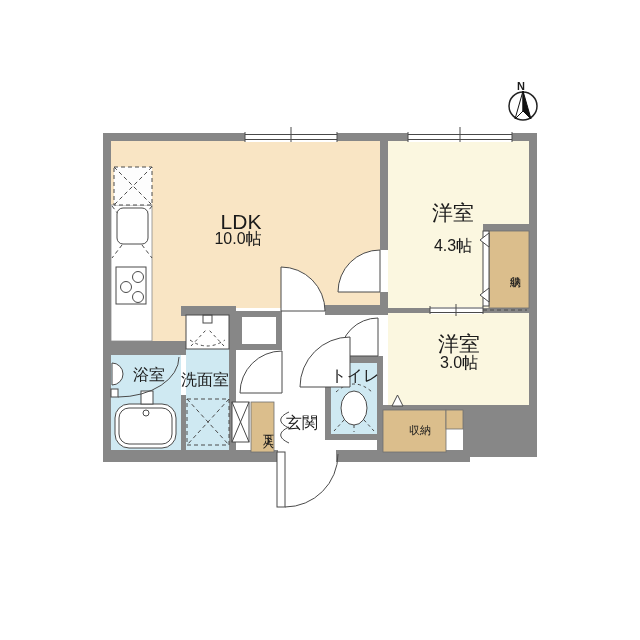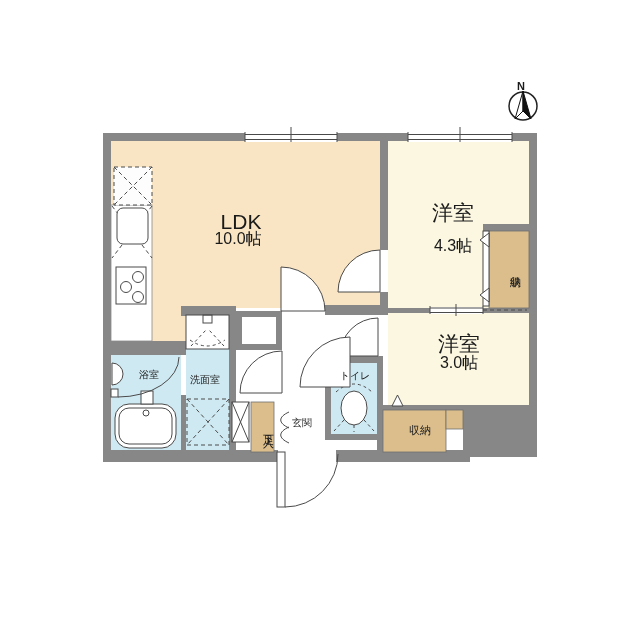--- a/index.html
+++ b/index.html
@@ -7,21 +7,21 @@
     position:relative; width:640px; height:640px; background:#ffffff;
     font-family:"Liberation Sans", sans-serif; overflow:hidden;
   }
   .plan-svg { position:absolute; left:0; top:0; }
   .label {
     position:absolute; transform:translate(-50%,-50%);
     color:#1a1a1a; white-space:nowrap; text-align:center; line-height:1;
   }
   .room-lg   { font-size:21px; }
   .room-area { font-size:16px; }
-  .room-sm   { font-size:10px; }
+  .room-sm   { font-size:16px; }
   .room-xs   { font-size:11px;padding-left:12px; }
   .v-label {
     writing-mode:vertical-rl; text-orientation:upright;
     letter-spacing:1px; line-height:1;
   }
   .north { font-size:11px; font-weight:bold; }
 </style>
 </head>
 <body>
 

